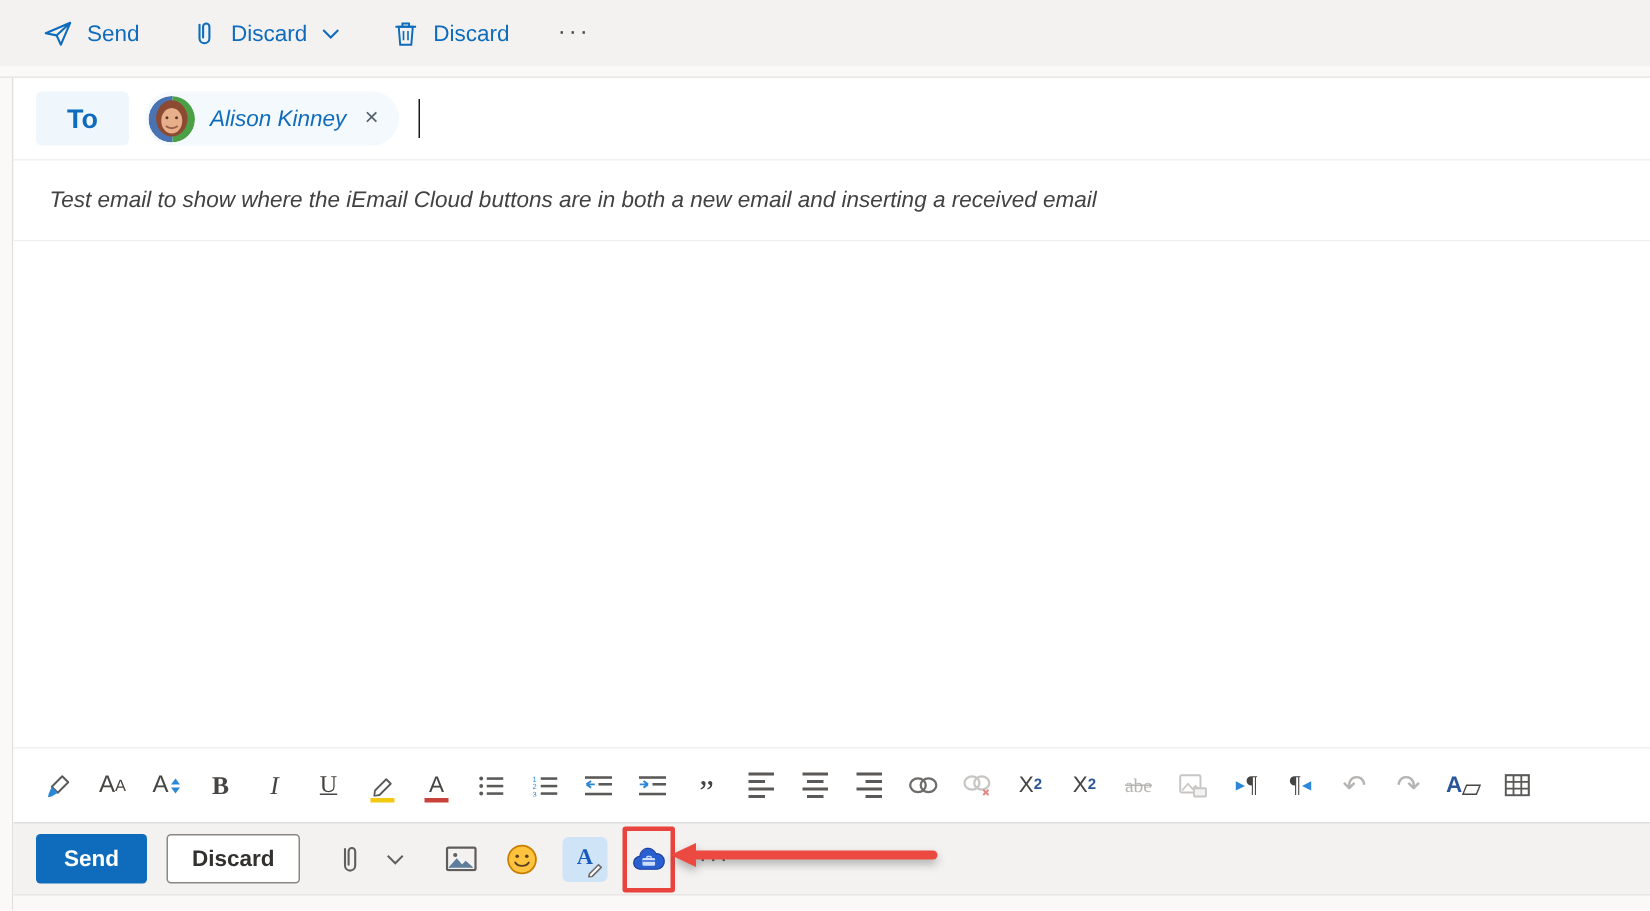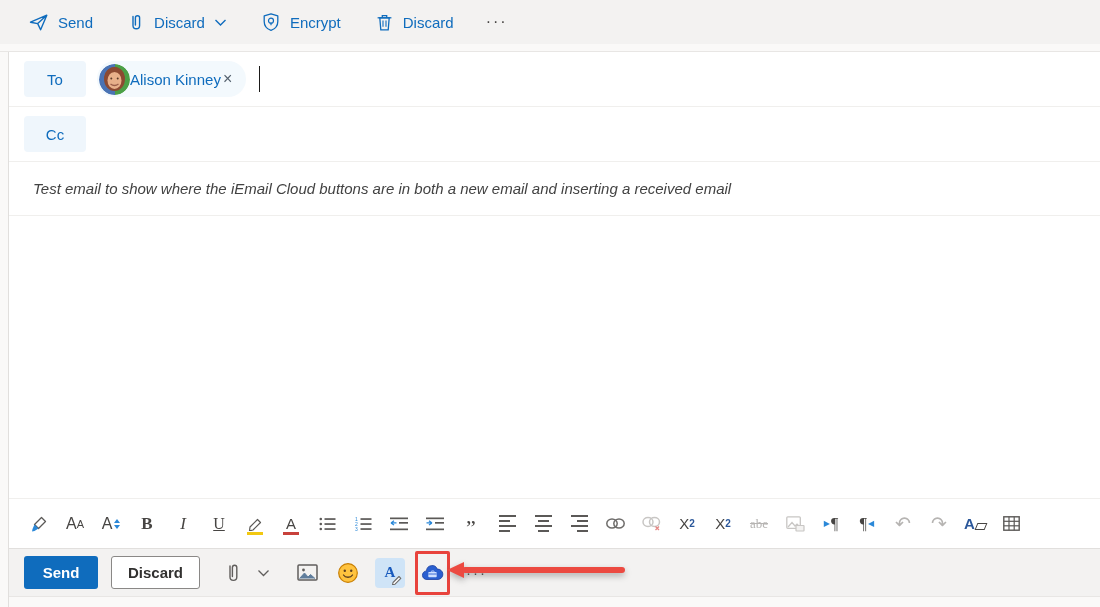--- a/index.html
+++ b/index.html
@@ -21,24 +21,24 @@
   .main { flex:1; display:flex; min-height:0; }
   .gutter { width:9px; background:#faf9f8; border-right:1px solid #e1dfdd; flex:0 0 auto; }
   .content { flex:1; display:flex; flex-direction:column; min-width:0; background:#fff; }
 
   .row { display:flex; align-items:center; padding-left:15px; border-bottom:1px solid #f0efed; }
   .to-row { height:55px; }
   .cc-row { height:55px; }
   .subject-row { height:54px; padding-left:24px; color:#424242; font-size:15px;font-style:italic; }
 
   .field-label { width:62px; height:36px; background:#eff6fc; color:#0f6cbd; border:none;
-    font-size:15px; font-family:inherit; border-radius:4px; cursor:pointer; flex:0 0 auto; }
+    font-size:18px; font-family:inherit; border-radius:4px; cursor:pointer; flex:0 0 auto;font-weight:bold; }
 
   .pill { display:flex; align-items:center; height:36px; margin-left:11px; padding:0 12px 0 2px;
-    background:#f3f9fd; border-radius:18px; cursor:pointer; }
+    background:#f3f9fd; border-radius:18px; gap:10px; cursor:pointer;font-style:italic; }
   .avatar { width:31px; height:31px; border-radius:50%; overflow:hidden; flex:0 0 auto; }
   .pill-name { color:#0f6cbd; font-size:15px; }
   .pill-x { color:#54616e; font-size:16px; padding:0 2px; cursor:pointer; }
   .caret { width:1px; height:26px; background:#1b1a19; margin-left:13px; }
   .flex-fill { flex:1; align-self:stretch; }
 
   .body-area { flex:1; background:#fff; }
 
   
   .fmt-toolbar { height:50px; border-top:1px solid #f0efed; display:flex; align-items:center;
@@ -120,30 +120,20 @@
         </span>
       <span>Discard</span>
       <span>
           <svg width="13" height="9" viewBox="0 0 13 9">
             <polyline points="1.5,2 6.5,7 11.5,2" fill="none" stroke="#0f6cbd" stroke-width="1.4"></polyline>
           </svg>
         </span>
     </button>
     <button class="tb-item">
       <span>
-          <svg width="20" height="20" viewBox="0 0 20 20">
-            <path d="M10 1.8 L16.8 3.9 V9.4 C16.8 14 14 16.9 10 18.3 C6 16.9 3.2 14 3.2 9.4 V3.9 Z" fill="none" stroke="#0f6cbd" stroke-width="1.3" stroke-linejoin="round"></path>
-            <circle cx="10" cy="8.7" r="2.5" fill="none" stroke="#0f6cbd" stroke-width="1.2"></circle>
-            <line x1="10" y1="10.8" x2="10" y2="13.2" stroke="#0f6cbd" stroke-width="1.2"></line>
-          </svg>
-        </span>
-      <span>Encrypt</span>
-    </button>
-    <button class="tb-item">
-      <span>
           <svg width="19" height="20" viewBox="0 0 19 20">
             <path d="M4.8 5.8 h9.4 l-1 12 h-7.4 Z" fill="none" stroke="#0f6cbd" stroke-width="1.3"></path>
             <line x1="2.6" y1="5.8" x2="16.4" y2="5.8" stroke="#0f6cbd" stroke-width="1.3"></line>
             <path d="M7.3 5.8 V3.6 h4.4 V5.8" fill="none" stroke="#0f6cbd" stroke-width="1.3"></path>
             <line x1="8" y1="8.6" x2="8" y2="14.8" stroke="#0f6cbd" stroke-width="1.1"></line>
             <line x1="11" y1="8.6" x2="11" y2="14.8" stroke="#0f6cbd" stroke-width="1.1"></line>
           </svg>
         </span>
       <span>Discard</span>
     </button>
@@ -178,24 +168,20 @@
                 </g>
               </svg>
           </span>
           <span class="pill-name">Alison Kinney</span>
           <span class="pill-x">×</span>
         </div>
         <span class="caret"></span>
         <div class="flex-fill"></div>
       </div>
 
-      <div class="row cc-row">
-        <button class="field-label">Cc</button>
-        <div class="flex-fill"></div>
-      </div>
 
       <div class="row subject-row">
         <span>Test email to show where the iEmail Cloud buttons are in both a new email and inserting a received email</span>
       </div>
 
       <div class="body-area"></div>
 
       <div class="fmt-toolbar">
         <button class="fmt-btn">
             <svg width="18" height="18" viewBox="0 0 18 18">

